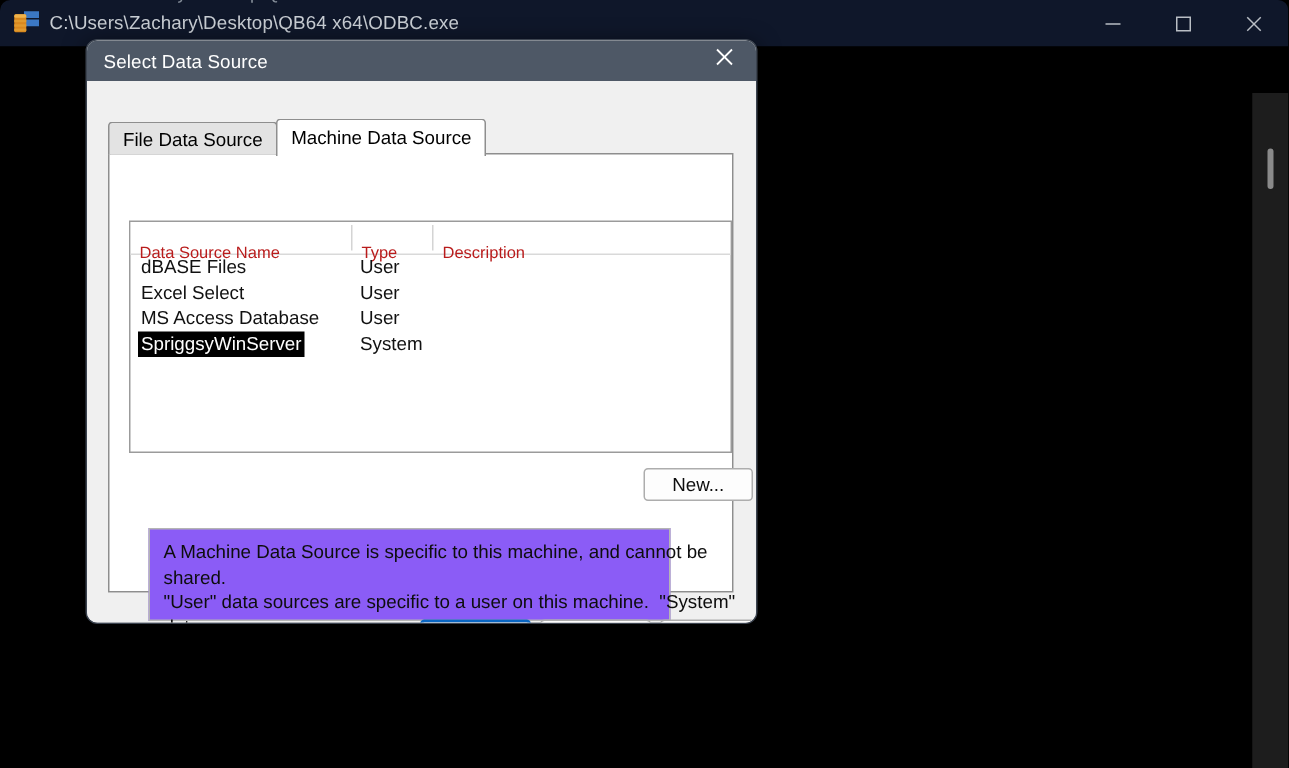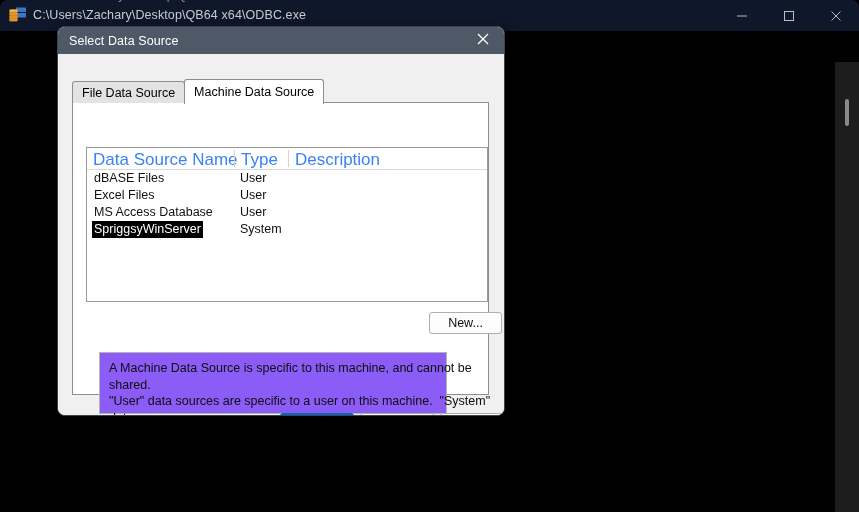--- a/index.html
+++ b/index.html
@@ -231,23 +231,23 @@
     overflow: hidden;
   }
   .lv-header {
     position: relative;
     height: 21px;
     border-bottom: 1px solid #d9d9d9;
     background: #ffffff;
   }
   .lv-h-cell {
     position: absolute;
-    top: 2px;
-    font-size: 17px;
-    color: #3b82f6;
+    top: 15px;
+    font-size: 11px;
+    color: #b91c1c;
   }
   .lv-h-sep {
     position: absolute;
     top: 2px;
     width: 1px;
     height: 17px;
     background: #d4d4d4;
   }
   .lv-rows {
     position: relative;
@@ -462,21 +462,21 @@
           <div class="lv-h-sep" style="left:201px;"></div>
           <div class="lv-h-cell" style="left:208px;">Description</div>
         </div>
         <div class="lv-rows">
           <div class="lv-row">
             <span class="lv-c-name">dBASE Files</span>
             <span class="lv-c-type">User</span>
             <span class="lv-c-desc"></span>
           </div>
           <div class="lv-row">
-            <span class="lv-c-name">Excel Files</span>
+            <span class="lv-c-name">Excel Select</span>
             <span class="lv-c-type">User</span>
             <span class="lv-c-desc"></span>
           </div>
           <div class="lv-row">
             <span class="lv-c-name">MS Access Database</span>
             <span class="lv-c-type">User</span>
             <span class="lv-c-desc"></span>
           </div>
           <div class="lv-row selected">
             <span class="lv-c-name">SpriggsyWinServer</span>

